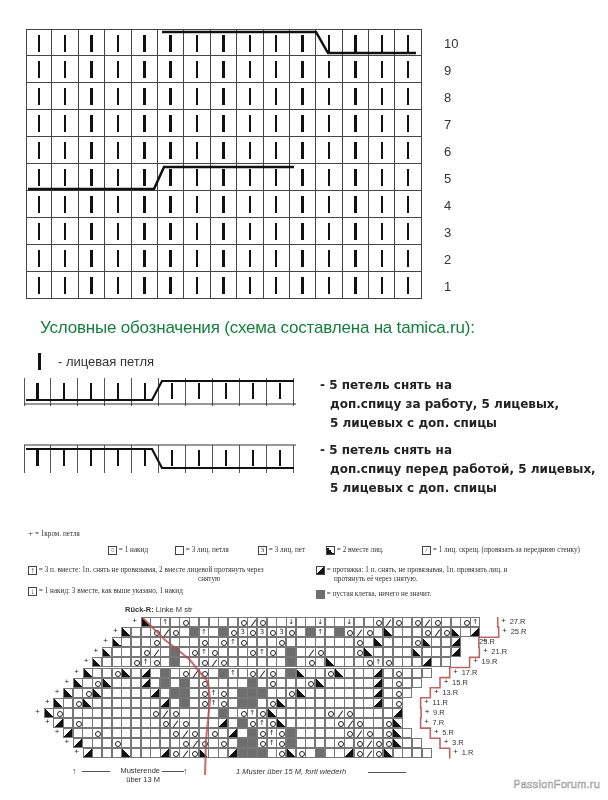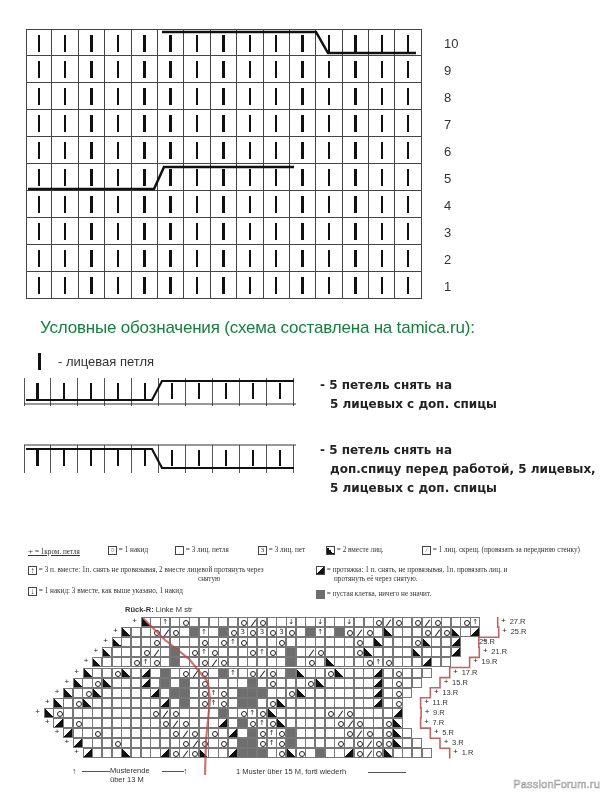--- a/index.html
+++ b/index.html
@@ -49,21 +49,21 @@
              text-align: center; color: #222; font-family: "DejaVu Sans", sans-serif; }
   .lc-cell.g { background: #6e6e6e; }
   .lc-cell.o::after { content: ""; position: absolute; left: 2.2px; top: 2px; width: 4px; height: 4px;
                       border: 1px solid #222; border-radius: 50%; }
   .lc-cell.sl::after { content: ""; position: absolute; left: 4.5px; top: 1px; width: 1px; height: 8px;
                        background: #222; transform: rotate(35deg); }
   .lc-cell.tl { background: linear-gradient(to bottom right, #fff 50%, #111 50%); }
   .lc-cell.tr { background: linear-gradient(to bottom left, #fff 50%, #111 50%); }
   .lc-plus { position: absolute; font-size: 8px; color: #222; width: 8px; text-align: center; }
   .lc-rlabel { position: absolute; font-size: 7.5px; color: #333; text-align: center; }
-  .lc-note { position: absolute; font-size: 7.5px; color: #333; text-align: left; line-height: 9px; }
+  .lc-note { position: absolute; font-size: 7.5px; color: #333; text-align: right; line-height: 9px; }
   .lc-hline { position: absolute; height: 1px; background: #555; }
   .lc-arrow { position: absolute; font-size: 9px; color: #444; }
 
   .watermark { position: absolute; right: 8px; bottom: 10px; font-size: 11px; color: #fff;
                -webkit-text-stroke: 0.6px #9a9a9a; letter-spacing: 0.2px; }
 </style>
 </head>
 <body>
 
 <div class="top-chart">
@@ -596,20 +596,21 @@
         <div class="knit"></div>
       </div>
     </div>
   <svg style="position:absolute;left:0;top:0;" width="272" height="30">
     <line x1="0" y1="26" x2="272" y2="26" stroke="#333" stroke-width="1"></line>
     <polyline points="2,22 128,22 138,3 270,3" fill="none" stroke="#111" stroke-width="2.2"></polyline>
   </svg>
 </div>
 <div class="mini-desc" style="top:376px;">
   <div>- 5 петель снять на</div>
+  <div style="padding-left:10px">доп.спицу за работу, 5 лицевых,</div>
   <div style="padding-left:10px">5 лицевых с доп. спицы</div>
 </div>
 
 <div class="mini-cable" style="top:445px;">
   <div class="mini-row" id="mini-front">
       <div class="mini-cell">
         <div class="knit"></div>
       </div>
       <div class="mini-cell">
         <div class="knit"></div>
@@ -643,21 +644,21 @@
     <line x1="0" y1="2" x2="272" y2="2" stroke="#333" stroke-width="1"></line>
     <polyline points="2,6 128,6 138,25 270,25" fill="none" stroke="#111" stroke-width="2.2"></polyline>
   </svg>
 </div>
 <div class="mini-desc" style="top:441px;">
   <div>- 5 петель снять на</div>
   <div style="padding-left:10px">доп.спицу перед работой,  5 лицевых,</div>
   <div style="padding-left:10px">5 лицевых с доп. спицы</div>
 </div>
 
-<div class="gl" style="left:28px;top:546px;text-decoration:underline;">
+<div class="gl" style="left:28px;top:528px;">
   <span style="font-size:9px">+</span>
   <span>= 1кром. петля</span>
 </div>
 <div class="gl" style="left:108px;top:546px;">
   <span class="sym" style="border-width:1.5px">○</span>
   <span>= 1 накид</span>
 </div>
 <div class="gl" style="left:175px;top:546px;">
   <span class="sym"></span>
   <span>= 3 лиц. петля</span>
@@ -1282,16 +1283,16 @@
   </svg>
 
 <div class="lc-arrow" style="left:72px;top:766px;">↑</div>
 <div class="lc-hline" style="left:82px;top:771px;width:28px;"></div>
 <div class="lc-note" style="left:110px;top:766px;width:50px;">
   <div>Musterende</div>
   <div>über 13 M</div>
 </div>
 <div class="lc-hline" style="left:162px;top:771px;width:22px;"></div>
 <div class="lc-arrow" style="left:183px;top:766px;">↑</div>
-<div class="lc-note" style="left:236px;top:767px;width:170px;text-align:left;">1 Muster über 15 M, fortl wiederh</div>
+<div class="lc-note" style="left:236px;top:767px;width:170px;text-align:left;font-style:italic;">1 Muster über 15 M, fortl wiederh</div>
 <div class="lc-hline" style="left:368px;top:772px;width:38px;"></div>
 
 <div class="watermark">PassionForum.ru</div>
 
 </body></html>

